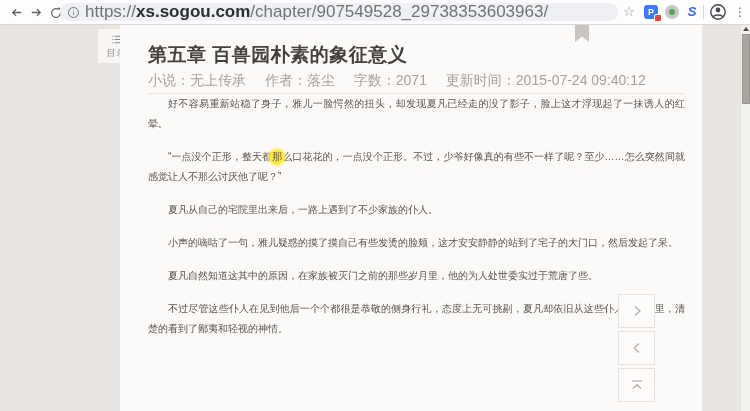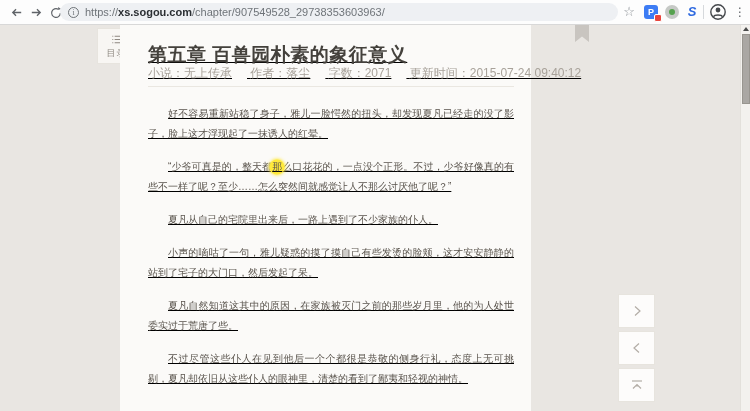--- a/index.html
+++ b/index.html
@@ -13,21 +13,21 @@
   .nav-ico { position:absolute; top:4px; width:17px; height:17px; display:flex;
              align-items:center; justify-content:center; cursor:pointer; }
   .nav-ico svg { display:block; }
   .omnibox { position:absolute; left:60px; top:3px; width:558px; height:18px;
              background:#eef0f3; border-radius:9px; display:flex; align-items:center;
              padding:0 8px; overflow:hidden; }
   .info-ico { width:11px; height:11px; border:1px solid #6e7control3; border:1px solid #6e7377;
               border-radius:50%; color:#6e7377; font-size:8px; line-height:9px;
               text-align:center; font-family:"Liberation Serif",serif; flex:0 0 auto;
               margin-right:6px; }
-  .url { font-size:11px; white-space:nowrap; letter-spacing:0; }
+  .url { font-size:17px; white-space:nowrap; letter-spacing:0; }
   .url .scheme { color:#6f7479; }
   .url .domain { color:#2b2f33; font-weight:bold; }
   .url .path   { color:#6f7479; }
   .star { position:absolute; left:621px; top:3px; width:16px; height:18px; color:#8a8f94;
           font-size:13px; line-height:18px; text-align:center; cursor:pointer; }
   .ext { position:absolute; top:5px; width:14px; height:14px; cursor:pointer; }
   .ext-p { left:644px; background:#3d7cf4; border-radius:3px; color:#fff; font-size:9px;
            font-weight:bold; text-align:center; line-height:14px; }
   .ext-p .badge { position:absolute; right:-4px; bottom:-3px; width:8px; height:8px;
                   background:#e8453c; border-radius:2px; border:1px solid #fff; }
@@ -47,34 +47,34 @@
 
   
   .tool-btn { position:absolute; left:97px; width:39px; height:36px;
               background:#f8f6f3; border:1px solid #e7e4de; display:flex;
               flex-direction:column; align-items:center; justify-content:center;
               gap:1px; cursor:pointer; }
   .tool-btn .t-label { font-size:9px; color:#8d8780; letter-spacing:1px; }
   .tool-btn svg { display:block; }
 
   
-  .paper { position:absolute; left:120px; top:0; width:411px; height:386px;
-           background:#fbfaf8;text-decoration:underline; }
+  .paper { position:absolute; left:120px; top:0; width:582px; height:386px;
+           background:#fbfaf8; }
   .bookmark { position:absolute; left:455px; top:0; width:14px; height:17px;
               background:#c9c5c0;
               clip-path:polygon(0 0,100% 0,100% 100%,50% 68%,0 100%); cursor:pointer; }
   .content { padding:18px 17px 0 28px; }
   .title { font-size:19px; line-height:24px; font-weight:bold; color:#44413c;
            letter-spacing:0.5px; }
-  .meta { margin-top:0; font-size:12px; line-height:13px; color:#a8a29a;
+  .meta { margin-top:7px; font-size:14px; line-height:13px; color:#a8a29a;
           padding-bottom:6px; border-bottom:1px solid #eae7e1; white-space:nowrap; }
   .meta span { margin-right:15px; }
   .paras p { font-size:10px; line-height:20px; color:#5a544d; text-indent:2em;
              margin:0 0 13px 0; text-align:justify; letter-spacing:0; }
-  .paras p:first-child { margin-top:17px; }
+  .paras p:first-child { }
   .hl { position:relative; z-index:0; }
   .hl::before { content:""; position:absolute; left:50%; top:50%; width:15px; height:15px;
                 transform:translate(-50%,-50%); background:#ffe93b; border-radius:50%;
                 box-shadow:0 0 3px 1px rgba(255,233,59,.85); z-index:-1; }
 
   
   .pager-btn { position:absolute; left:618px; width:37px; height:34px;
                background:#fdfcfb; border:1px solid #e7e4de; display:flex;
                align-items:center; justify-content:center; cursor:pointer; }
   .pager-btn svg { display:block; }
@@ -157,21 +157,21 @@
       <div class="content">
         <div class="title">第五章 百兽园朴素的象征意义</div>
         <div class="meta">
           <span>小说：无上传承</span>
           <span>作者：落尘</span>
           <span>字数：2071</span>
           <span>更新时间：2015-07-24 09:40:12</span>
         </div>
         <div class="paras">
           <p>好不容易重新站稳了身子，雅儿一脸愕然的扭头，却发现夏凡已经走的没了影子，脸上这才浮现起了一抹诱人的红晕。</p>
-          <p><span>“少爷可真是的，整天都</span><span class="hl">那</span><span>么口花花的，一点没个正形。不过，少爷好像真的有些不一样了呢？至少……怎么突然间就感觉让人不那么讨厌他了呢？”</span></p>
+          <p><span>“一点没个正形，整天都</span><span class="hl">那</span><span>么口花花的，一点没个正形。不过，少爷好像真的有些不一样了呢？至少……怎么突然间就感觉让人不那么讨厌他了呢？”</span></p>
           <p>夏凡从自己的宅院里出来后，一路上遇到了不少家族的仆人。</p>
           <p>小声的嘀咕了一句，雅儿疑惑的摸了摸自己有些发烫的脸颊，这才安安静静的站到了宅子的大门口，然后发起了呆。</p>
           <p>夏凡自然知道这其中的原因，在家族被灭门之前的那些岁月里，他的为人处世委实过于荒唐了些。</p>
           <p>不过尽管这些仆人在见到他后一个个都很是恭敬的侧身行礼，态度上无可挑剔，夏凡却依旧从这些仆人的眼神里，清楚的看到了鄙夷和轻视的神情。</p>
         </div>
       </div>
     </div>
 
     <div class="pager-btn" style="top:269px">
       <svg width="12" height="12" viewBox="0 0 12 12">

